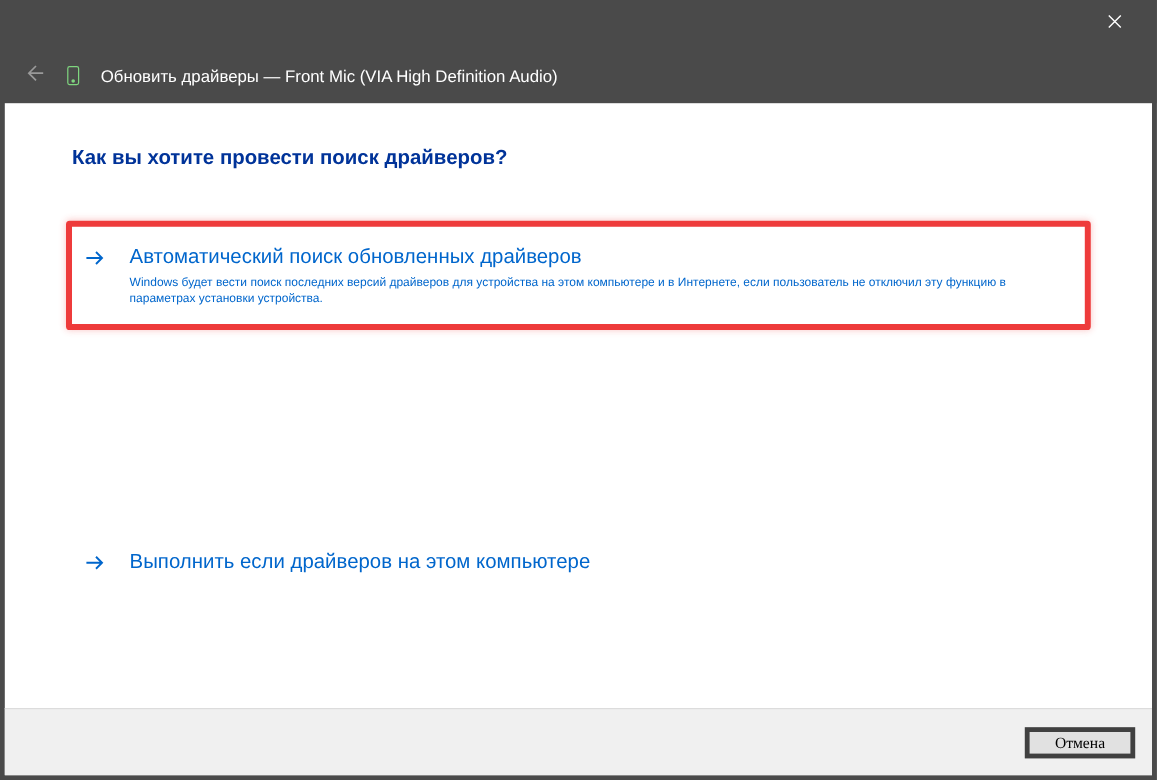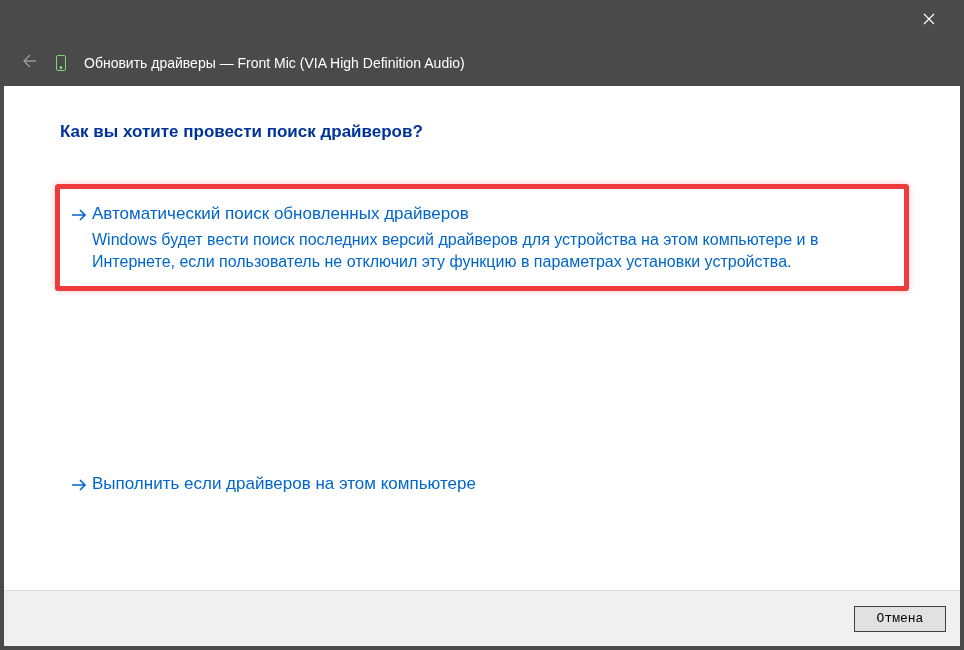--- a/index.html
+++ b/index.html
@@ -91,21 +91,21 @@
     .question {
       color: #003399;
       font-size: 17px;
       font-weight: 700;
       margin-bottom: 42px;
     }
 
     .option {
       display: flex;
       align-items: flex-start;
-      gap: 4px;
+      gap: 20px;
       padding: 14px 16px 14px 10px;
       cursor: pointer;
       margin-bottom: 6px;
     }
     .option.highlighted {
       border: 5px solid #ee3b3b;
       border-radius: 3px;
       box-shadow: 0 0 6px rgba(238,59,59,0.3);
       margin-left: -5px;
       margin-right: -5px;
@@ -118,42 +118,42 @@
     .option-arrow svg { width: 18px; height: 18px; }
     .option-text { flex: 1; }
     .option-title {
       color: #0066cc;
       font-size: 17px;
       line-height: 1.3;
       margin-bottom: 4px;
     }
     .option-desc {
       color: #0066cc;
-      font-size: 16px;
+      font-size: 10px;
       line-height: 1.35;
     }
 
     .option2-wrap { margin-top: 168px; }
 
     .footer {
       height: 56px;
       border-top: 1px solid #dcdcdc;
       display: flex;
       align-items: center;
       justify-content: flex-end;
       padding-right: 14px;
       background: #f0f0f0;
     }
     .cancel-btn {
       min-width: 92px;
       height: 26px;
       background: #e1e1e1;
-      border: 1px solid #404040;
+      border: 4px solid #404040;
       font-size: 13px;
-      font-family: Liberation Mono, monospace;
+      font-family: Liberation Serif, serif;
       cursor: pointer;
       padding: 0 14px;
     }
   </style>
 </head>
 <body>
 
 <div class="window">
 
   <div class="titlebar">

